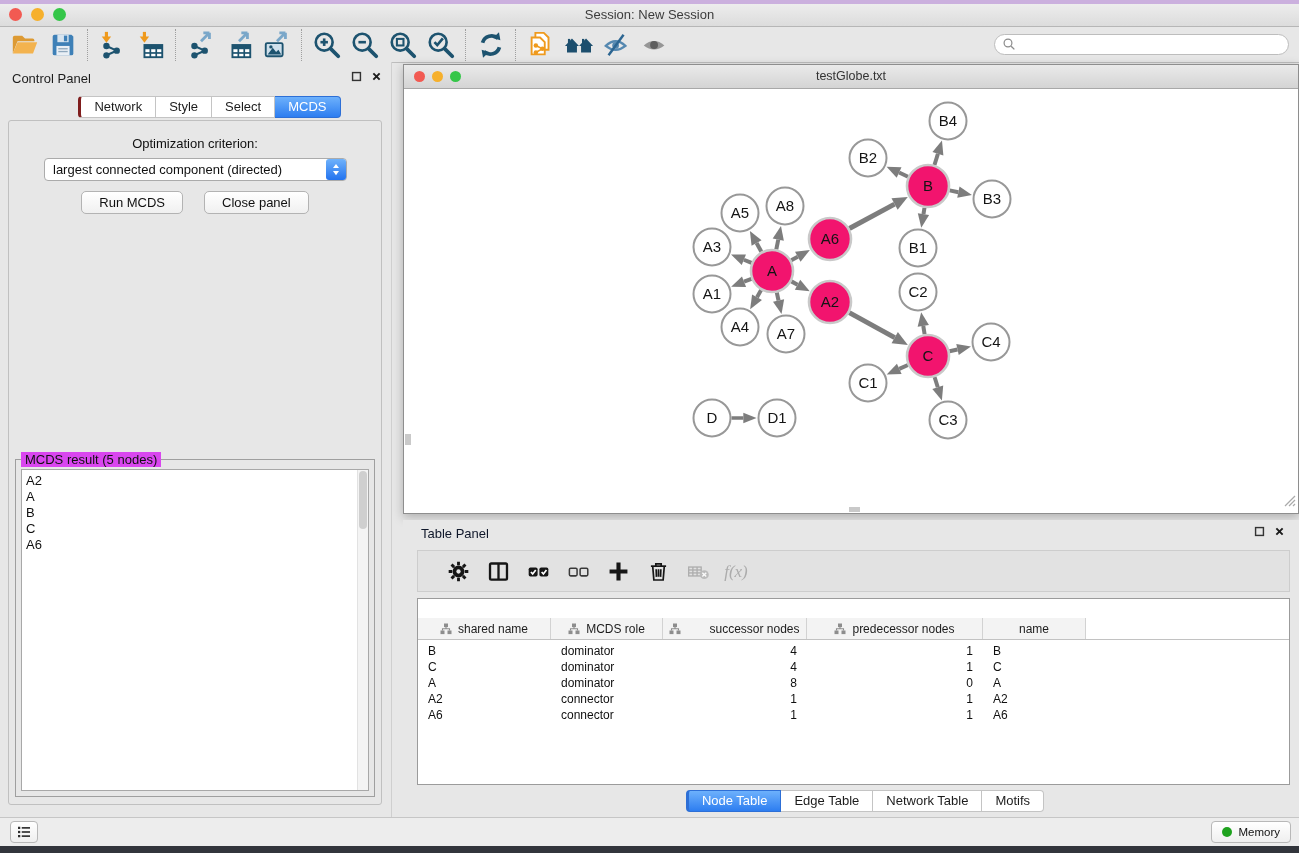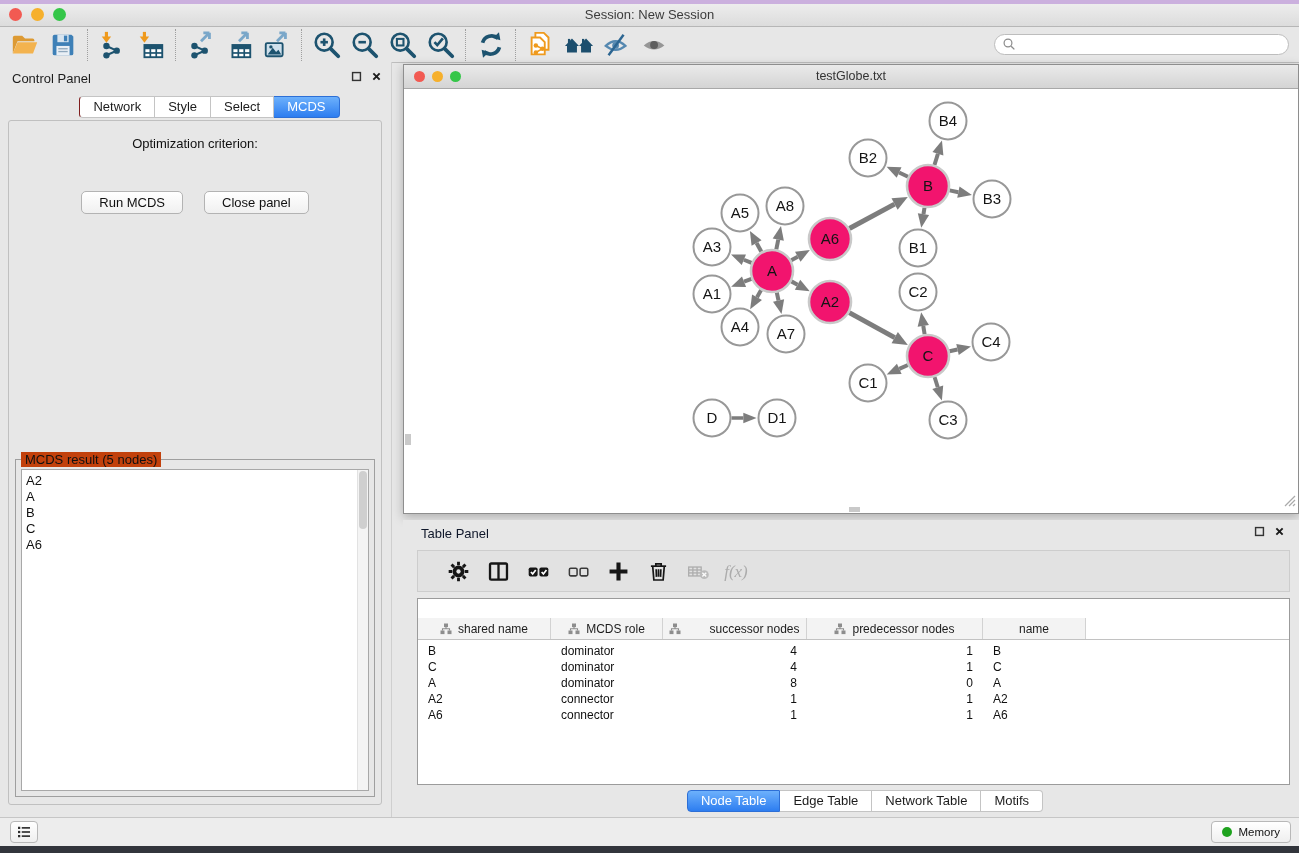--- a/index.html
+++ b/index.html
@@ -15,32 +15,32 @@
   .icon-btn.disabled{opacity:.85;}
   .tsep{width:1px;height:32px;border-left:1px dotted #9f9f9f;margin:0 5px;}
   .search-wrap{position:absolute;right:10px;top:7px;width:295px;height:21px;background:#fff;border:1px solid #bdbdbd;border-radius:11px;display:flex;align-items:center;padding:0 7px;box-sizing:border-box;}
   .search-input{border:none;outline:none;flex:1;font-size:12px;background:transparent;font-family:"Liberation Sans",sans-serif;}
 
   .control-panel{position:absolute;left:0;top:62px;width:391px;bottom:35px;background:#e7e7e7;border-right:1px solid #cfcfcf;}
   .cp-title{position:absolute;left:12px;top:9px;font-size:13px;color:#1c1c1c;}
   .win-btns{display:flex;gap:9px;align-items:center;position:absolute;right:9px;top:9px;}
   .cp-tabs{position:absolute;left:0;right:0;top:34px;display:flex;justify-content:center;}
   .seg-tab{height:20px;line-height:20px;padding:0 13px;font-size:13px;background:#fff;border:1px solid #c4c4c4;border-left:none;color:#1c1c1c;}
-  .seg-tab.first{border-left:1px solid #7f1d1d;border-radius:4px 0 0 4px;margin-left:28px;}
+  .seg-tab.first{border-left:3px solid #7f1d1d;border-radius:4px 0 0 4px;margin-left:28px;}
   .seg-tab.last{border-radius:0 4px 4px 0;}
   .seg-tab.active{background:linear-gradient(#6db1fc,#2d7df0);color:#fff;border-color:#2d6fd6;}
   .cp-body{position:absolute;left:8px;right:9px;top:58px;bottom:13px;border:1px solid #c0c0c0;border-radius:3px;}
   .opt-label{margin-top:15px;text-align:center;font-size:13px;color:#101010;}
   .combo{position:absolute;left:35px;right:34px;top:37px;height:23px;background:#fff;border:1px solid #ababab;border-radius:4px;display:flex;align-items:center;box-sizing:border-box;}
   .combo-text{flex:1;padding-left:8px;font-size:13px;white-space:nowrap;overflow:hidden;color:#101010;}
   .combo-btn{width:20px;height:21px;background:linear-gradient(#6fb2fb,#2373ef);border-radius:3px;display:flex;align-items:center;justify-content:center;margin-right:0px;}
   .btn-row{position:absolute;left:0;right:0;top:70px;display:flex;justify-content:center;gap:21px;}
   .push-btn{height:23px;line-height:21px;padding:0 17px;background:linear-gradient(#ffffff,#f0f0f0);border:1px solid #b3b3b3;border-radius:5px;font-size:13px;color:#101010;box-sizing:border-box;}
   .fieldset{position:absolute;left:6px;right:6px;top:338px;bottom:7px;border:1px solid #9f9f9f;}
-  .legend{position:absolute;top:-8px;left:5px;background:#c2410c;padding:0 4px;font-size:13px;color:#101010;}
+  .legend{position:absolute;top:-8px;left:5px;background:#d946ef;padding:0 4px;font-size:13px;color:#101010;}
   .listbox{position:absolute;left:5px;right:5px;top:9px;bottom:5px;background:#fff;border:1px solid #a8a8a8;overflow:hidden;}
   .list-inner{padding-top:3px;}
   .list-item{font-size:13px;height:16px;line-height:16px;padding-left:4px;color:#101010;}
   .list-scroll{position:absolute;right:0;top:0;bottom:0;width:10px;background:#f4f4f4;border-left:1px solid #e2e2e2;}
   .list-thumb{position:absolute;top:1px;right:1px;width:8px;height:58px;background:#cfcfcf;border-radius:4px;}
 
   .net-window{position:absolute;left:403px;top:64px;width:896px;height:450px;background:#fff;border:1px solid #8e8e8e;box-sizing:border-box;box-shadow:0 3px 10px rgba(0,0,0,.25);}
   .net-titlebar{height:23px;background:linear-gradient(#eaeaea,#d4d4d4);border-bottom:1px solid #a8a8a8;position:relative;}
   .net-lights{position:absolute;left:10px;top:6px;display:flex;gap:7px;}
   .net-light{width:11px;height:11px;border-radius:50%;}
@@ -261,20 +261,29 @@
         </span>
     </div>
     <div class="cp-tabs" id="cp-tabs">
         <div class="seg-tab first">Network</div>
         <div class="seg-tab">Style</div>
         <div class="seg-tab">Select</div>
         <div class="seg-tab active last">MCDS</div>
       </div>
     <div class="cp-body">
       <div class="opt-label">Optimization criterion:</div>
+      <div class="combo">
+        <div class="combo-text">largest connected component (directed)</div>
+        <div class="combo-btn">
+          <svg width="12" height="19" viewBox="0 0 16 22">
+              <path d="M8 3.5 L12 9 H4 Z" fill="#fff"></path>
+              <path d="M8 18.5 L4 13 h8 Z" fill="#fff"></path>
+            </svg>
+        </div>
+      </div>
       <div class="btn-row">
         <div class="push-btn">Run MCDS</div>
         <div class="push-btn">Close panel</div>
       </div>
       <div class="fieldset">
         <div class="legend">MCDS result (5 nodes)</div>
         <div class="listbox">
           <div class="list-inner" id="result-list">
               <div class="list-item">A2</div>
               <div class="list-item">A</div>

